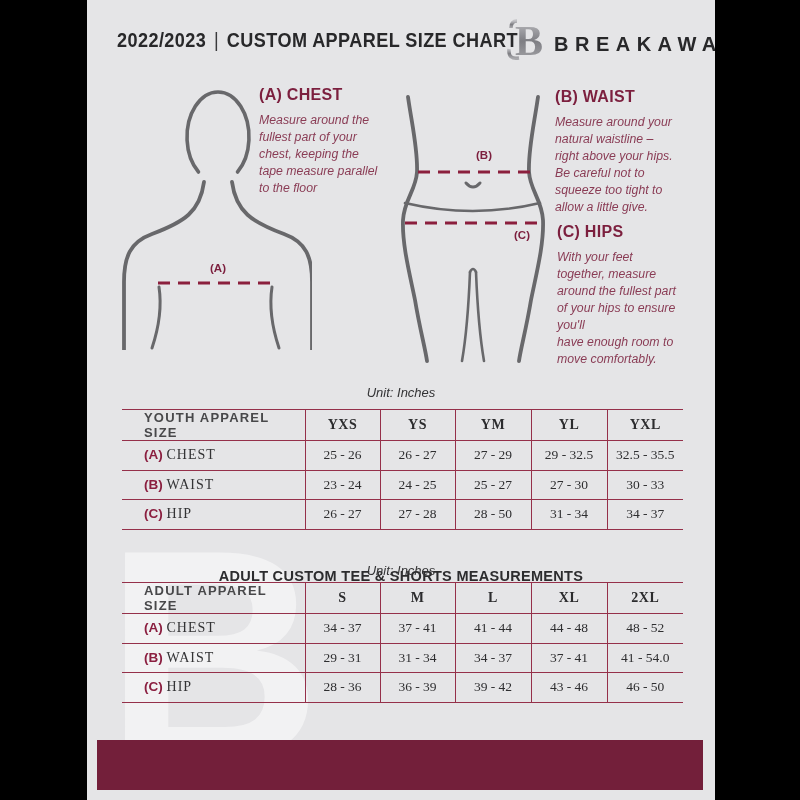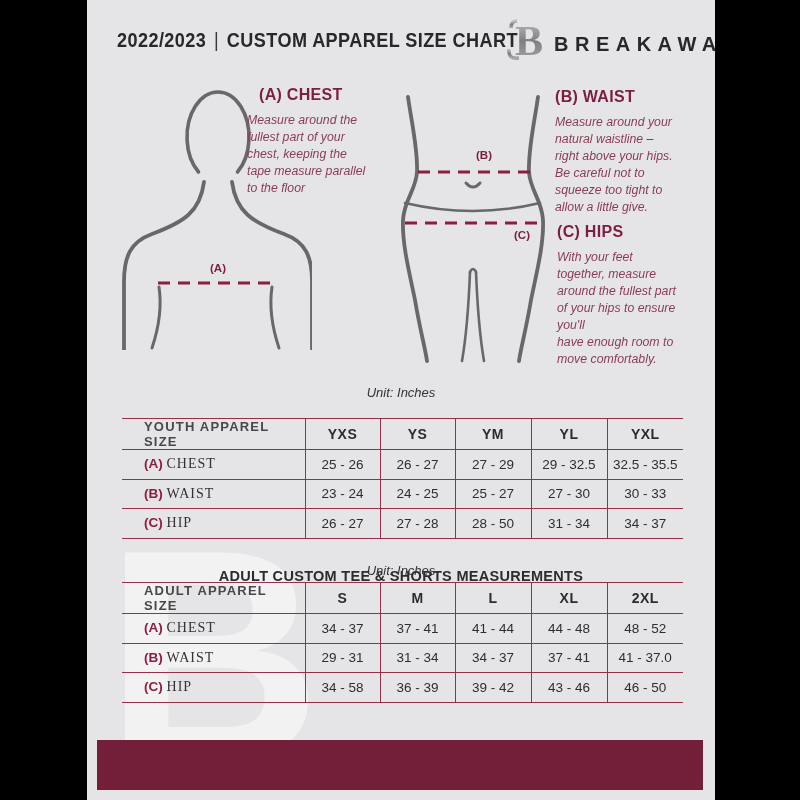--- a/index.html
+++ b/index.html
@@ -31,21 +31,21 @@
     font-size:14.5px; color:#2c2c2e; letter-spacing:0.3px; z-index:2; }
   .sec-unit { position:absolute; width:100%; text-align:center; font-style:italic;
     font-size:13px; color:#333335; z-index:2; }
 
   table.size-table { position:absolute; left:35px; width:561px; border-collapse:collapse;
     table-layout:fixed; z-index:2; }
   .size-table tr { border-top:1.5px solid #95304a; }
   .size-table tr:last-child { border-bottom:1.5px solid #95304a; }
   .size-table td { height:29.5px; vertical-align:middle; text-align:center;
     font-size:13.5px; color:#2e2e30; }
-  .size-table td + td { border-left:1.5px solid #95304a; }
+  .size-table td + td { border-left:1.5px solid #95304a;font-family:Liberation Serif, serif; }
   .size-table td.lbl { text-align:left; padding-left:22px; }
   .size-table tr.head td.lbl { font-size:13px; color:#48484a; letter-spacing:1.2px; }
   .size-table tr.head td { font-weight:bold; font-size:14px; color:#2c2c2e; letter-spacing:0.5px; }
   .size-table .pfx { font-weight:bold; color:#8b1f40; }
   .size-table .nm { color:#333335; letter-spacing:1px; font-size:14px;font-family:Liberation Serif, serif; }
 
   .footer-bar { position:absolute; left:10px; top:740px; width:606px; height:50px;
     background:#731f3a; z-index:2; }
 
   .sil { stroke:#68686b; fill:none; stroke-linecap:round; }
@@ -98,21 +98,21 @@
       <path class="sil" stroke-width="2.6" d="M80,177 Q83,171 86,177"></path>
       <path class="sil" stroke-width="2.6" d="M80,177 C79,202 77,237 72,266"></path>
       <path class="sil" stroke-width="2.6" d="M86,177 C87,202 89,237 94,266"></path>
       <line class="dash" x1="28" y1="77" x2="140" y2="77"></line>
       <line class="dash" x1="15" y1="128" x2="155" y2="128"></line>
     </svg>
     <span class="marker" style="left:397px; top:149px;">(B)</span>
     <span class="marker" style="left:435px; top:229px;">(C)</span>
 
     <div class="guide-heading" style="left:172px; top:86px;">(A) CHEST</div>
-    <div class="guide-desc" style="left:160px; top:112px; width:160px;">Measure around the
+    <div class="guide-desc" style="left:172px; top:112px; width:160px;">Measure around the
 fullest part of your
 chest, keeping the
 tape measure parallel
 to the floor</div>
 
     <div class="guide-heading" style="left:468px; top:88px;">(B) WAIST</div>
     <div class="guide-desc" style="left:468px; top:114px; width:160px;">Measure around your
 natural waistline –
 right above your hips.
 Be careful not to
@@ -123,21 +123,21 @@
     <div class="guide-desc" style="left:470px; top:249px; width:160px;">With your feet
 together, measure
 around the fullest part
 of your hips to ensure
 you'll
 have enough room to
 move comfortably.</div>
 
     <div class="sec-unit" style="top:385px;">Unit: Inches</div>
 
-    <table class="size-table" style="top:418px;">
+    <table class="size-table" style="top:409px;">
       <colgroup>
           <col style="width:183px">
           <col style="width:75px">
           <col style="width:75px">
           <col style="width:76px">
           <col style="width:76px">
           <col style="width:76px">
         </colgroup>
       <tbody>
           <tr class="head">
@@ -203,25 +203,25 @@
         <td>41 - 44</td>
         <td>44 - 48</td>
         <td>48 - 52</td>
       </tr>
       <tr>
         <td class="lbl"><span class="pfx">(B)</span> <span class="nm">WAIST</span></td>
         <td>29 - 31</td>
         <td>31 - 34</td>
         <td>34 - 37</td>
         <td>37 - 41</td>
-        <td>41 - 37.0</td>
+        <td>41 - 54.0</td>
       </tr>
       <tr>
         <td class="lbl"><span class="pfx">(C)</span> <span class="nm">HIP</span></td>
-        <td>34 - 58</td>
+        <td>28 - 36</td>
         <td>36 - 39</td>
         <td>39 - 42</td>
         <td>43 - 46</td>
         <td>46 - 50</td>
       </tr>
     </tbody>
       </table>
 
     <div class="footer-bar"></div>
   </div>

